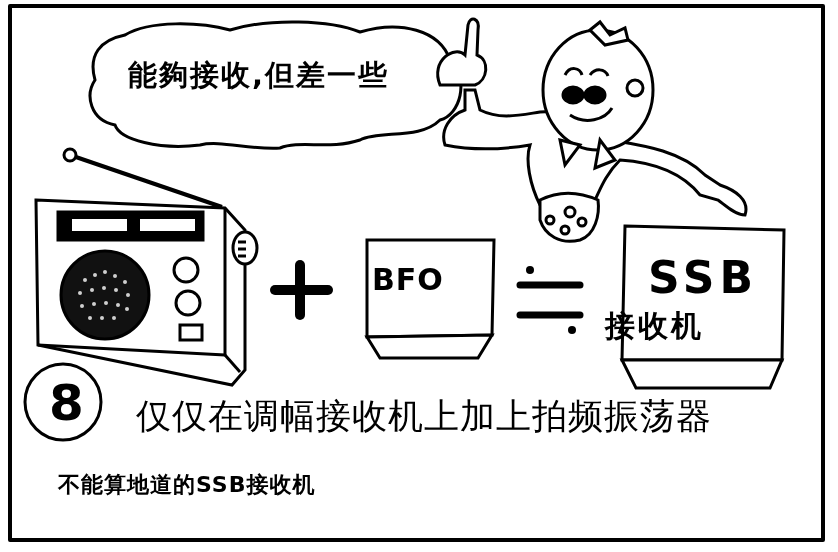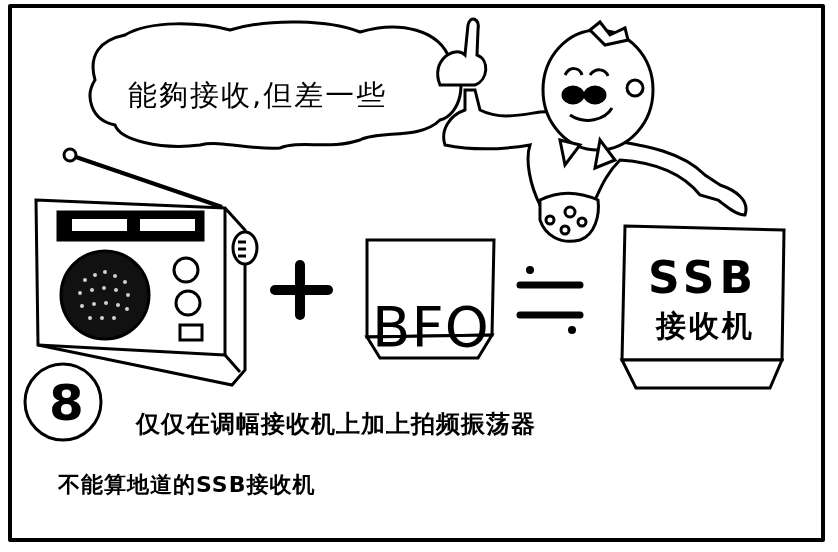--- a/index.html
+++ b/index.html
@@ -1,24 +1,24 @@
 <!DOCTYPE html>
 <html><head>
 <meta charset="utf-8">
 <style>
   html,body{margin:0;padding:0;background:#fff;}
   body{width:838px;height:552px;position:relative;overflow:hidden;font-family:"DejaVu Sans",sans-serif;color:#000;}
   .frame{position:absolute;left:8px;top:4px;width:817px;height:538px;border:4px solid #000;border-radius:2px;box-sizing:border-box;}
   svg{position:absolute;left:0;top:0;}
-  .bubble-text{position:absolute;left:128px;top:76px;font-size:29px;font-weight:normal;letter-spacing:2px;white-space:nowrap;}
-  .bfo-text{position:absolute;left:372px;top:262px;font-size:56px;font-weight:normal;letter-spacing:1px;margin-top:32px;}
+  .bubble-text{position:absolute;left:128px;top:56px;font-size:29px;font-weight:bold;letter-spacing:2px;white-space:nowrap;}
+  .bfo-text{position:absolute;left:372px;top:262px;font-size:30px;font-weight:bold;letter-spacing:1px;}
   .ssb-text{position:absolute;left:648px;top:252px;font-size:44px;font-weight:bold;letter-spacing:5px;}
-  .ssb-sub{position:absolute;left:656px;top:306px;font-size:30px;font-weight:bold;letter-spacing:3px;}
+  .ssb-sub{position:absolute;left:605px;top:306px;font-size:30px;font-weight:bold;letter-spacing:3px;}
   .panel-num{position:absolute;left:49px;top:378px;font-size:50px;font-weight:bold;line-height:1;}
-  .caption1{position:absolute;left:136px;top:408px;font-size:24px;font-weight:bold;white-space:nowrap;letter-spacing:1px;}
+  .caption1{position:absolute;left:136px;top:393px;font-size:35px;font-weight:normal;white-space:nowrap;letter-spacing:1px;}
   .caption2{position:absolute;left:58px;top:470px;font-size:22px;font-weight:bold;white-space:nowrap;letter-spacing:1px;}
 </style>
 </head>
 <body>
 
 <div class="frame"></div>
 
 <svg width="838" height="552">
 
   <g fill="#fff" stroke="#000" stroke-width="3">

